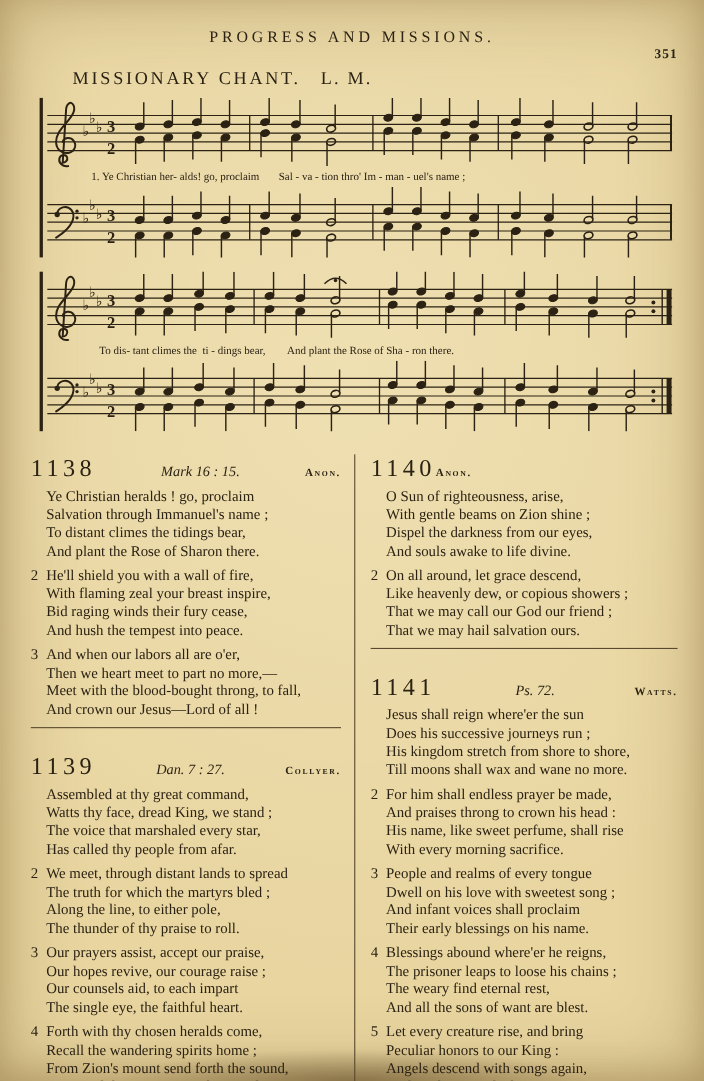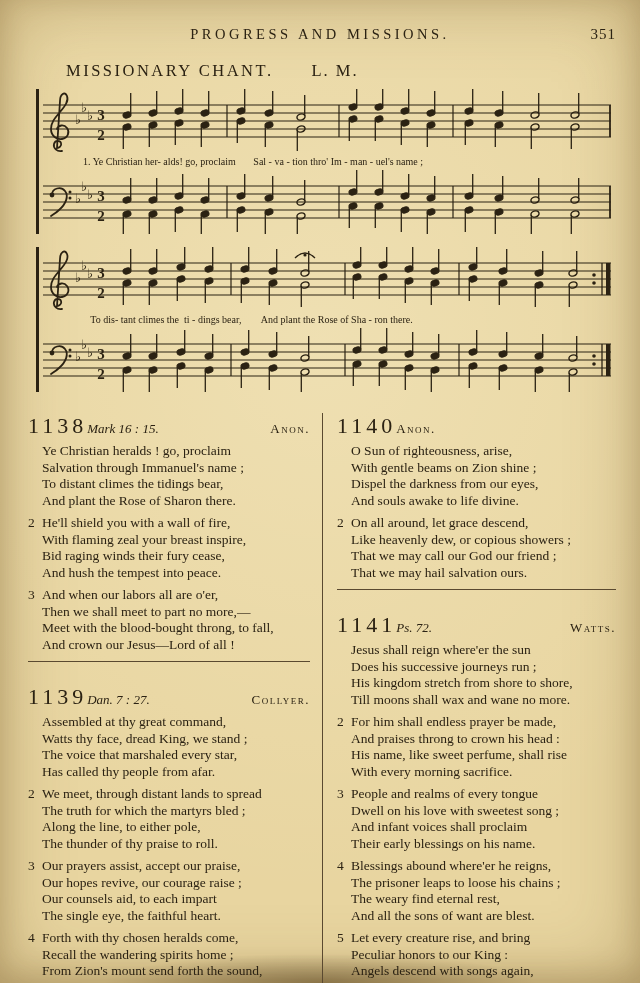--- a/index.html
+++ b/index.html
@@ -8,38 +8,38 @@
   body { font-family:"Liberation Serif", serif; color:var(--ink); background:var(--paper); }
   .page {
     width:640px; height:983px; position:relative; overflow:hidden; padding-top:26px;
     background:
       radial-gradient(ellipse 120% 90% at 50% 35%, rgba(255,248,220,.30), rgba(0,0,0,0) 62%),
       radial-gradient(ellipse 45% 4% at 50% 100%, rgba(60,42,16,.45), rgba(0,0,0,0) 75%),
       var(--paper);
     box-shadow: inset 0 0 75px rgba(110,80,25,.33), inset 0 -8px 28px rgba(90,60,20,.22);
   }
   .running-head { position:relative; text-align:center; font-size:14.5px; letter-spacing:3.5px; }
-  .page-number { position:absolute; right:24px; top:0; font-size:15px; letter-spacing:1px; }
+  .page-number { position:absolute; right:24px; top:16px; font-size:12px; letter-spacing:1px;font-weight:bold; }
   .tune-title { margin:18px 0 8px 66px; font-size:16.5px; letter-spacing:2.5px; }
-  .tune-title .meter { margin-left:38px; letter-spacing:2px; }
+  .tune-title .meter { margin-left:18px; letter-spacing:2px; }
   .music { padding-left:36px; padding-right:26px; }
   .system { border-left:3px solid var(--ink); margin-bottom:13px; }
   .system svg { display:block; }
   .flat { font-family:"DejaVu Sans", sans-serif; font-size:13px; fill:var(--ink); }
   .tsig { font-family:"Liberation Serif", serif; font-size:15px; font-weight:bold; fill:var(--ink); text-anchor:middle; }
   .lyrics { font-size:10px; line-height:17px; white-space:pre; overflow:hidden; padding-left:44px; }
   .hymn-columns { display:flex; align-items:stretch; padding:8px 24px 0 28px; }
   .col { width:50%; }
   .col-left { padding-right:12px; }
   .col-right { border-left:1px solid var(--rule); padding-left:14px; }
   .hymn + .hymn { border-top:1px solid var(--rule); margin-top:8px; padding-top:22px; }
   .hymn-head { display:flex; align-items:baseline; margin-bottom:4px; }
   .hymn-number { font-size:22px; letter-spacing:4px; }
-  .hymn-ref { flex:1; text-align:left; font-style:italic; font-size:13px;font-family:Liberation Serif, serif; }
-  .hymn-author { font-size:13px; letter-spacing:1.5px; font-variant:small-caps; }
+  .hymn-ref { flex:1; text-align:center; font-style:italic; font-size:13px;font-family:Liberation Serif, serif; }
+  .hymn-author { font-size:10px; letter-spacing:1.5px; font-variant:small-caps;font-weight:bold; }
   .verse { display:flex; margin-bottom:6px; }
   .verse-num { width:14px; flex:none; font-size:13.5px; }
   .verse-text { flex:1; font-size:13.5px; line-height:16.5px; white-space:pre-line; }
 </style>
 </head>
 <body>
 
 <div class="page">
 
   <div class="running-head">
@@ -642,21 +642,21 @@
         <div class="verse">
           <span class="verse-num">2</span>
           <div class="verse-text">He'll shield you with a wall of fire,
 With flaming zeal your breast inspire,
 Bid raging winds their fury cease,
 And hush the tempest into peace.</div>
         </div>
         <div class="verse">
           <span class="verse-num">3</span>
           <div class="verse-text">And when our labors all are o'er,
-Then we shall meet to part no more,—
+Then we heart meet to part no more,—
 Meet with the blood-bought throng, to fall,
 And crown our Jesus—Lord of all !</div>
         </div>
       </article>
 
       <article class="hymn">
         <div class="hymn-head">
           <span class="hymn-number">1139</span>
           <span class="hymn-ref">Dan. 7 : 27.</span>
           <span class="hymn-author">Collyer.</span>

